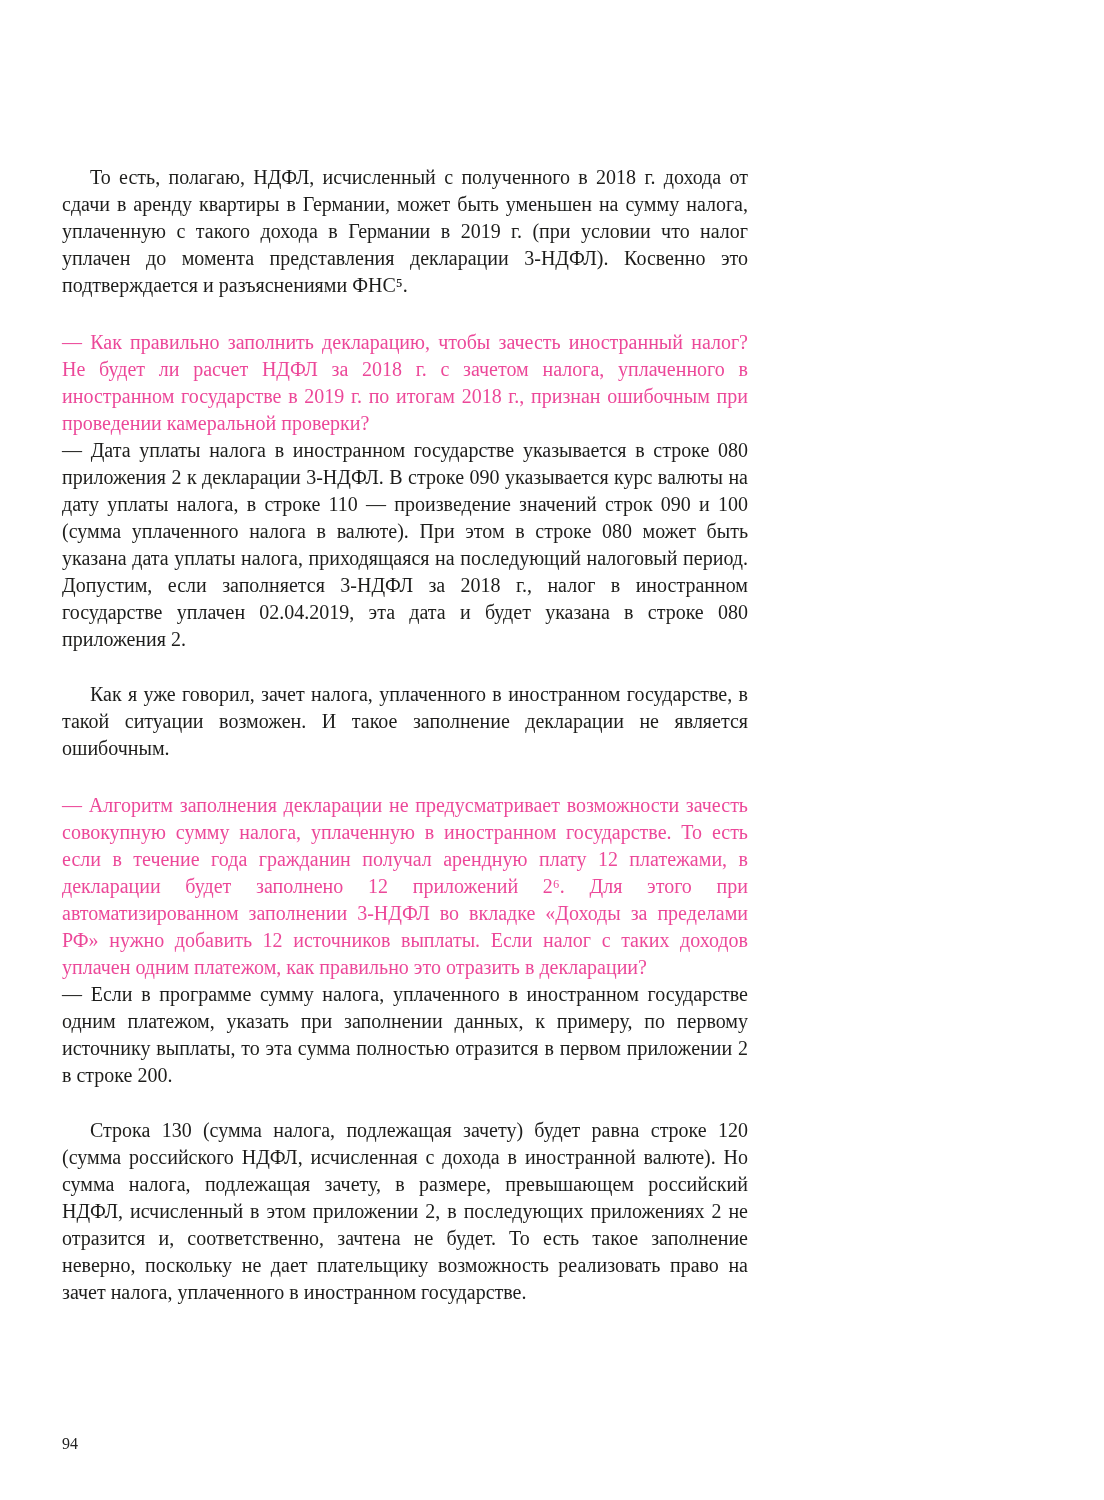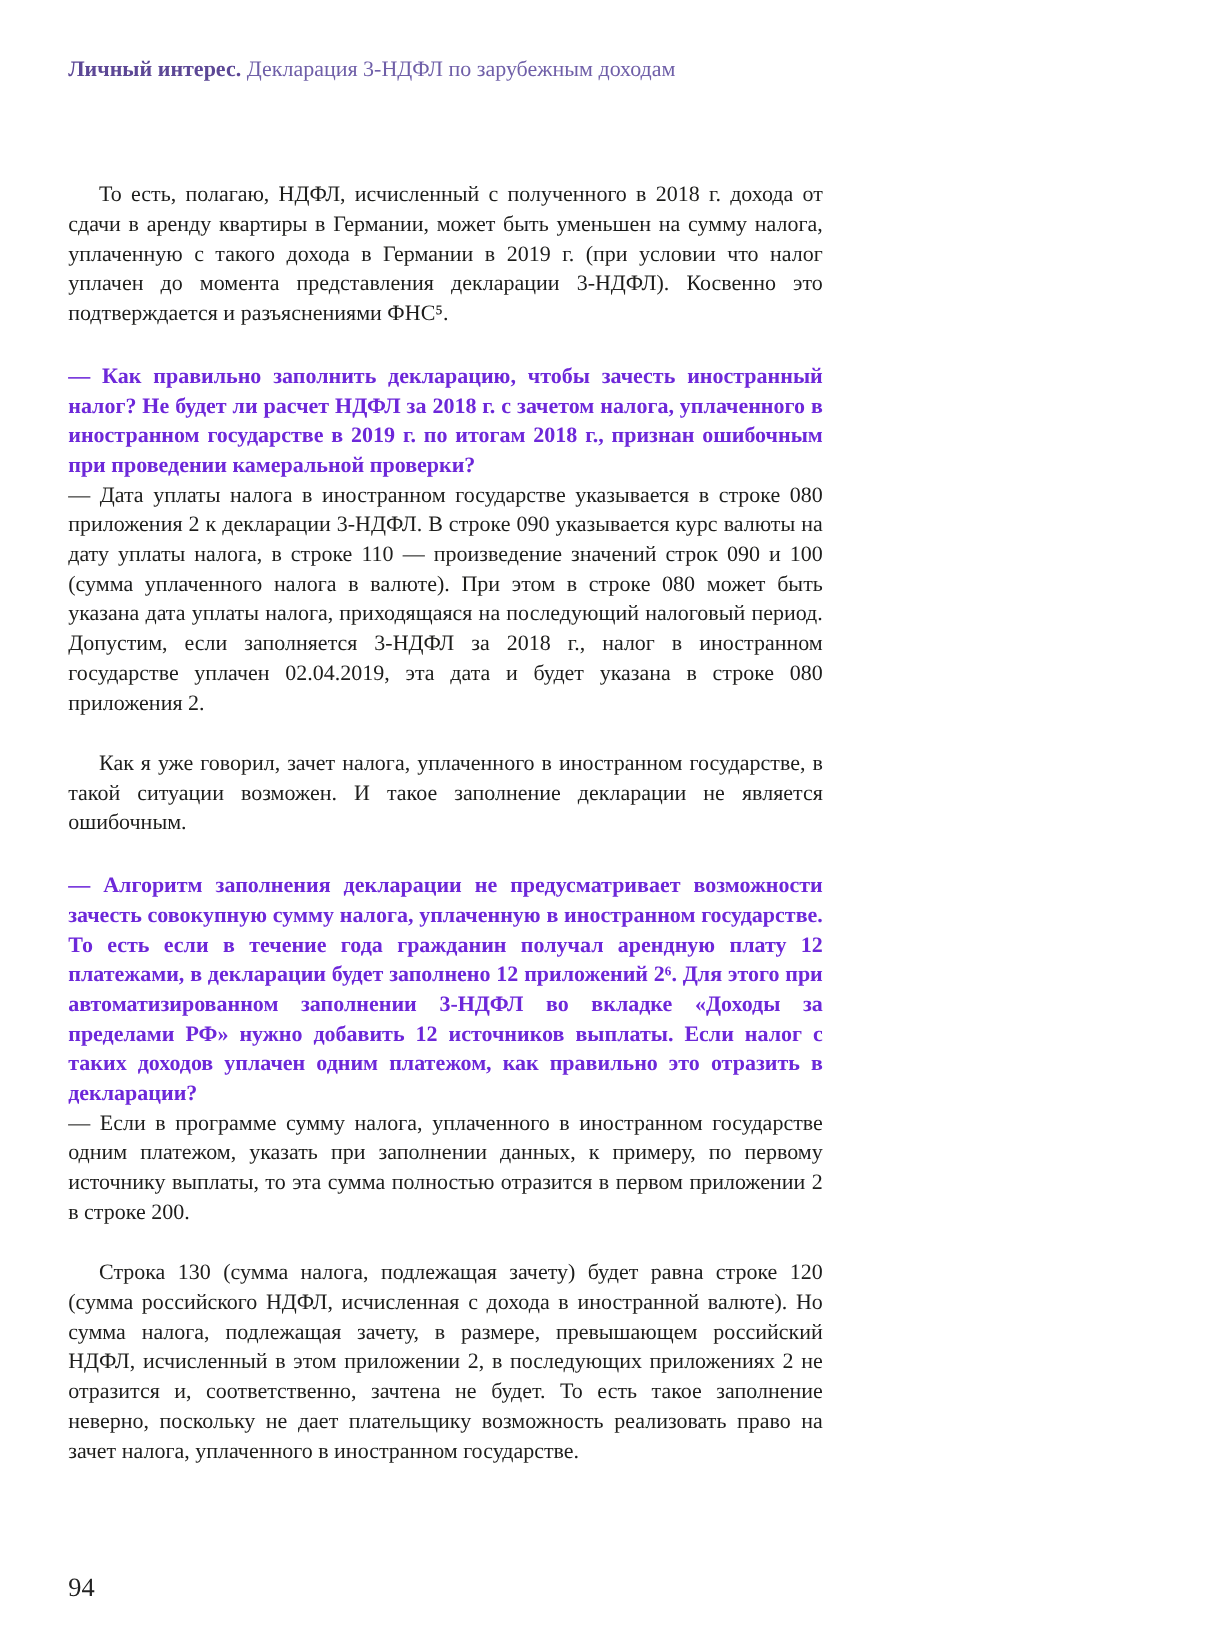--- a/index.html
+++ b/index.html
@@ -26,45 +26,41 @@
   .page-header .brand{font-weight:bold;color:var(--brand-color);}
   .page-header .subtitle{color:var(--subtitle-color);}
   .article{
     position:absolute;left:62px;top:136px;width:686px;
     font-size:20px;line-height:27px;
     text-align:justify;
     color:var(--text-color);
   }
   .article p{margin:0;}
   .article p.indent{text-indent:28px;margin-top:28px;}
-  .article p.question{font-weight:bold;color:#6d28d9;}
+  .article p.question{font-weight:normal;color:#ec4899;}
   .article p.gap-before{margin-top:30px;}
   .footnotes{
     position:absolute;left:792px;top:1248px;width:230px;
     font-size:16px;line-height:21px;
     color:var(--text-color);
     text-align:left;
   }
   .footnote{margin:0 0 11px 0;}
   .footnote .fn-marker{font-weight:bold;}
   .footnote .fn-text{white-space:pre-line;}
   .page-number{
     position:absolute;left:62px;top:1430px;
-    font-size:24px;line-height:28px;color:#222;
+    font-size:16px;line-height:28px;color:#222;
   }
 </style>
 </head>
 <body>
 
 <div class="page">
 
-  <div class="page-header">
-    <span class="brand">Личный интерес.</span>
-    <span class="subtitle">Декларация 3-НДФЛ по зарубежным доходам</span>
-  </div>
 
   <div class="article">
     <p class="indent">То есть, полагаю, НДФЛ, исчисленный с полученного в 2018 г. дохода от сдачи в аренду квартиры в Германии, может быть уменьшен на сумму налога, уплаченную с такого дохода в Германии в 2019 г. (при условии что налог уплачен до момента представления декларации 3-НДФЛ). Косвенно это подтверждается и разъяснениями ФНС⁵.</p>
     <p class="question gap-before">— Как правильно заполнить декларацию, чтобы зачесть иностранный налог? Не будет ли расчет НДФЛ за 2018 г. с зачетом налога, уплаченного в иностранном государстве в 2019 г. по итогам 2018 г., признан ошибочным при проведении камеральной проверки?</p>
     <p class="answer">— Дата уплаты налога в иностранном государстве указывается в строке 080 приложения 2 к декларации 3-НДФЛ. В строке 090 указывается курс валюты на дату уплаты налога, в строке 110 — произведение значений строк 090 и 100 (сумма уплаченного налога в валюте). При этом в строке 080 может быть указана дата уплаты налога, приходящаяся на последующий налоговый период. Допустим, если заполняется 3-НДФЛ за 2018 г., налог в иностранном государстве уплачен 02.04.2019, эта дата и будет указана в строке 080 приложения 2.</p>
     <p class="indent">Как я уже говорил, зачет налога, уплаченного в иностранном государстве, в такой ситуации возможен. И такое заполнение декларации не является ошибочным.</p>
     <p class="question gap-before">— Алгоритм заполнения декларации не предусматривает возможности зачесть совокупную сумму налога, уплаченную в иностранном государстве. То есть если в течение года гражданин получал арендную плату 12 платежами, в декларации будет заполнено 12 приложений 2⁶. Для этого при автоматизированном заполнении 3-НДФЛ во вкладке «Доходы за пределами РФ» нужно добавить 12 источников выплаты. Если налог с таких доходов уплачен одним платежом, как правильно это отразить в декларации?</p>
     <p class="answer">— Если в программе сумму налога, уплаченного в иностранном государстве одним платежом, указать при заполнении данных, к примеру, по первому источнику выплаты, то эта сумма полностью отразится в первом приложении 2 в строке 200.</p>
     <p class="indent">Строка 130 (сумма налога, подлежащая зачету) будет равна строке 120 (сумма российского НДФЛ, исчисленная с дохода в иностранной валюте). Но сумма налога, подлежащая зачету, в размере, превышающем российский НДФЛ, исчисленный в этом приложении 2, в последующих приложениях 2 не отразится и, соответственно, зачтена не будет. То есть такое заполнение неверно, поскольку не дает плательщику возможность реализовать право на зачет налога, уплаченного в иностранном государстве.</p>
   </div>

